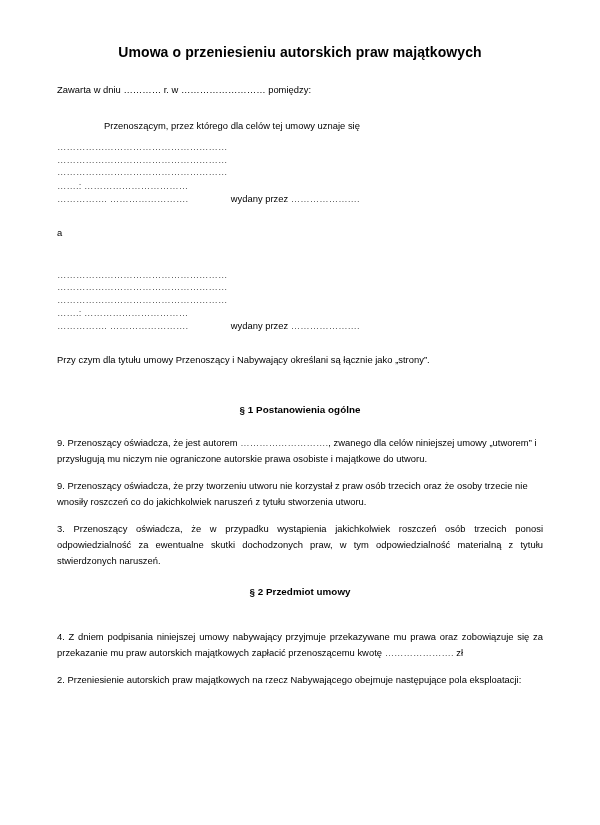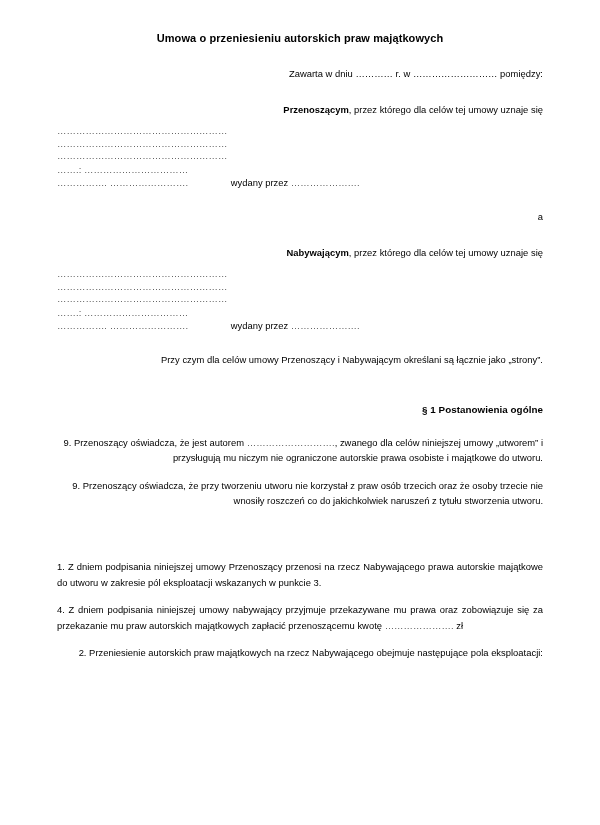--- a/index.html
+++ b/index.html
@@ -22,45 +22,45 @@
     height: 825px;
     background: #ffffff;
   }
   .content {
     position: absolute;
     left: 57px;
     top: 0;
     width: 486px;
   }
   .doc-title {
-    font-size: 11px;
+    font-size: 14px;
     font-weight: bold;
     text-align: center;
     margin: 0;
-    padding-top: 32px;
+    padding-top: 44px;
     letter-spacing: 0.1px;
   }
   .para {
     font-size: 9.4px;
     line-height: 15.6px;
     margin: 0;
-    text-align: right;
+    text-align: left;
     letter-spacing: 0.02px;
   }
   .para.justify {
     text-align: justify;
   }
   .sect-head {
     font-size: 9.8px;
     font-weight: bold;
-    text-align: right;
+    text-align: center;
     margin: 0;
     letter-spacing: 0.05px;
   }
-  .bold { font-weight: bold; }
+  .bold { font-weight: normal; margin-left: 47px; }
   .spacer-22 { height: 22px; }
   .spacer-20 { height: 20px; }
   .spacer-18 { height: 18px; }
   .spacer-14 { height: 14px; }
   .spacer-12 { height: 12px; }
   .spacer-8  { height: 8px; }
 
   
   .dline {
     font-size: 9.4px;
@@ -103,58 +103,58 @@
     <p class="dline dots">………………………………………………</p>
     <p class="dline-tight"><span class="inline-dots">…….:</span>&nbsp;<span class="inline-dots">……………………………</span></p>
     <p class="dline-tight"><span class="inline-dots">…………….</span>&nbsp;<span class="inline-dots">…………………….</span>&nbsp;<span class="lbl">wydany przez</span>&nbsp;<span class="inline-dots">………………….</span></p>
 
     <div class="spacer-20"></div>
 
     <p class="para">a</p>
 
     <div class="spacer-20"></div>
 
-    <p class="para"><span class="bold">Nabywającym</span><span>, przez którego dla celów tej umowy uznaje się</span></p>
 
     <div class="spacer-8"></div>
 
     <p class="dline dots">………………………………………………</p>
     <p class="dline dots">………………………………………………</p>
     <p class="dline dots">………………………………………………</p>
     <p class="dline-tight"><span class="inline-dots">…….:</span>&nbsp;<span class="inline-dots">……………………………</span></p>
     <p class="dline-tight"><span class="inline-dots">…………….</span>&nbsp;<span class="inline-dots">…………………….</span>&nbsp;<span class="lbl">wydany przez</span>&nbsp;<span class="inline-dots">………………….</span></p>
 
     <div class="spacer-20"></div>
 
-    <p class="para">Przy czym dla celów umowy Przenoszący i Nabywającym określani są łącznie jako „strony”.</p>
+    <p class="para">Przy czym dla tytułu umowy Przenoszący i Nabywający określani są łącznie jako „strony”.</p>
 
     <div class="spacer-14"></div>
 
 
     <div class="spacer-22"></div>
 
     <p class="sect-head">§ 1 Postanowienia ogólne</p>
 
     <div class="spacer-20"></div>
 
     <p class="para"><span>9. Przenoszący oświadcza, że jest autorem </span><span class="inline-dots">……………………….</span><span>, zwanego dla celów niniejszej umowy „utworem” i przysługują mu niczym nie ograniczone autorskie prawa osobiste i majątkowe do utworu.</span></p>
 
     <div class="spacer-12"></div>
 
     <p class="para">9. Przenoszący oświadcza, że przy tworzeniu utworu nie korzystał z praw osób trzecich oraz że osoby trzecie nie wnosiły roszczeń co do jakichkolwiek naruszeń z tytułu stworzenia utworu.</p>
 
     <div class="spacer-12"></div>
 
+    <p class="para justify">3. Przenoszący oświadcza, że w przypadku wystąpienia jakichkolwiek roszczeń osób trzecich ponosi odpowiedzialność za ewentualne skutki dochodzonych praw, w tym odpowiedzialność materialną z tytułu stwierdzonych naruszeń.</p>
 
     <div class="spacer-18"></div>
 
+    <p class="sect-head">§ 2 Przedmiot umowy</p>
 
     <div class="spacer-20"></div>
 
-    <p class="para justify">1. Z dniem podpisania niniejszej umowy Przenoszący przenosi na rzecz Nabywającego prawa autorskie majątkowe do utworu w zakresie pól eksploatacji wskazanych w punkcie 3.</p>
 
     <div class="spacer-12"></div>
 
     <p class="para justify"><span>4. Z dniem podpisania niniejszej umowy nabywający przyjmuje przekazywane mu prawa oraz zobowiązuje się za przekazanie mu praw autorskich majątkowych zapłacić przenoszącemu kwotę </span><span class="inline-dots">………………….</span><span> zł</span></p>
 
     <div class="spacer-12"></div>
 
     <p class="para">2. Przeniesienie autorskich praw majątkowych na rzecz Nabywającego obejmuje następujące pola eksploatacji:</p>
 
   </div>

